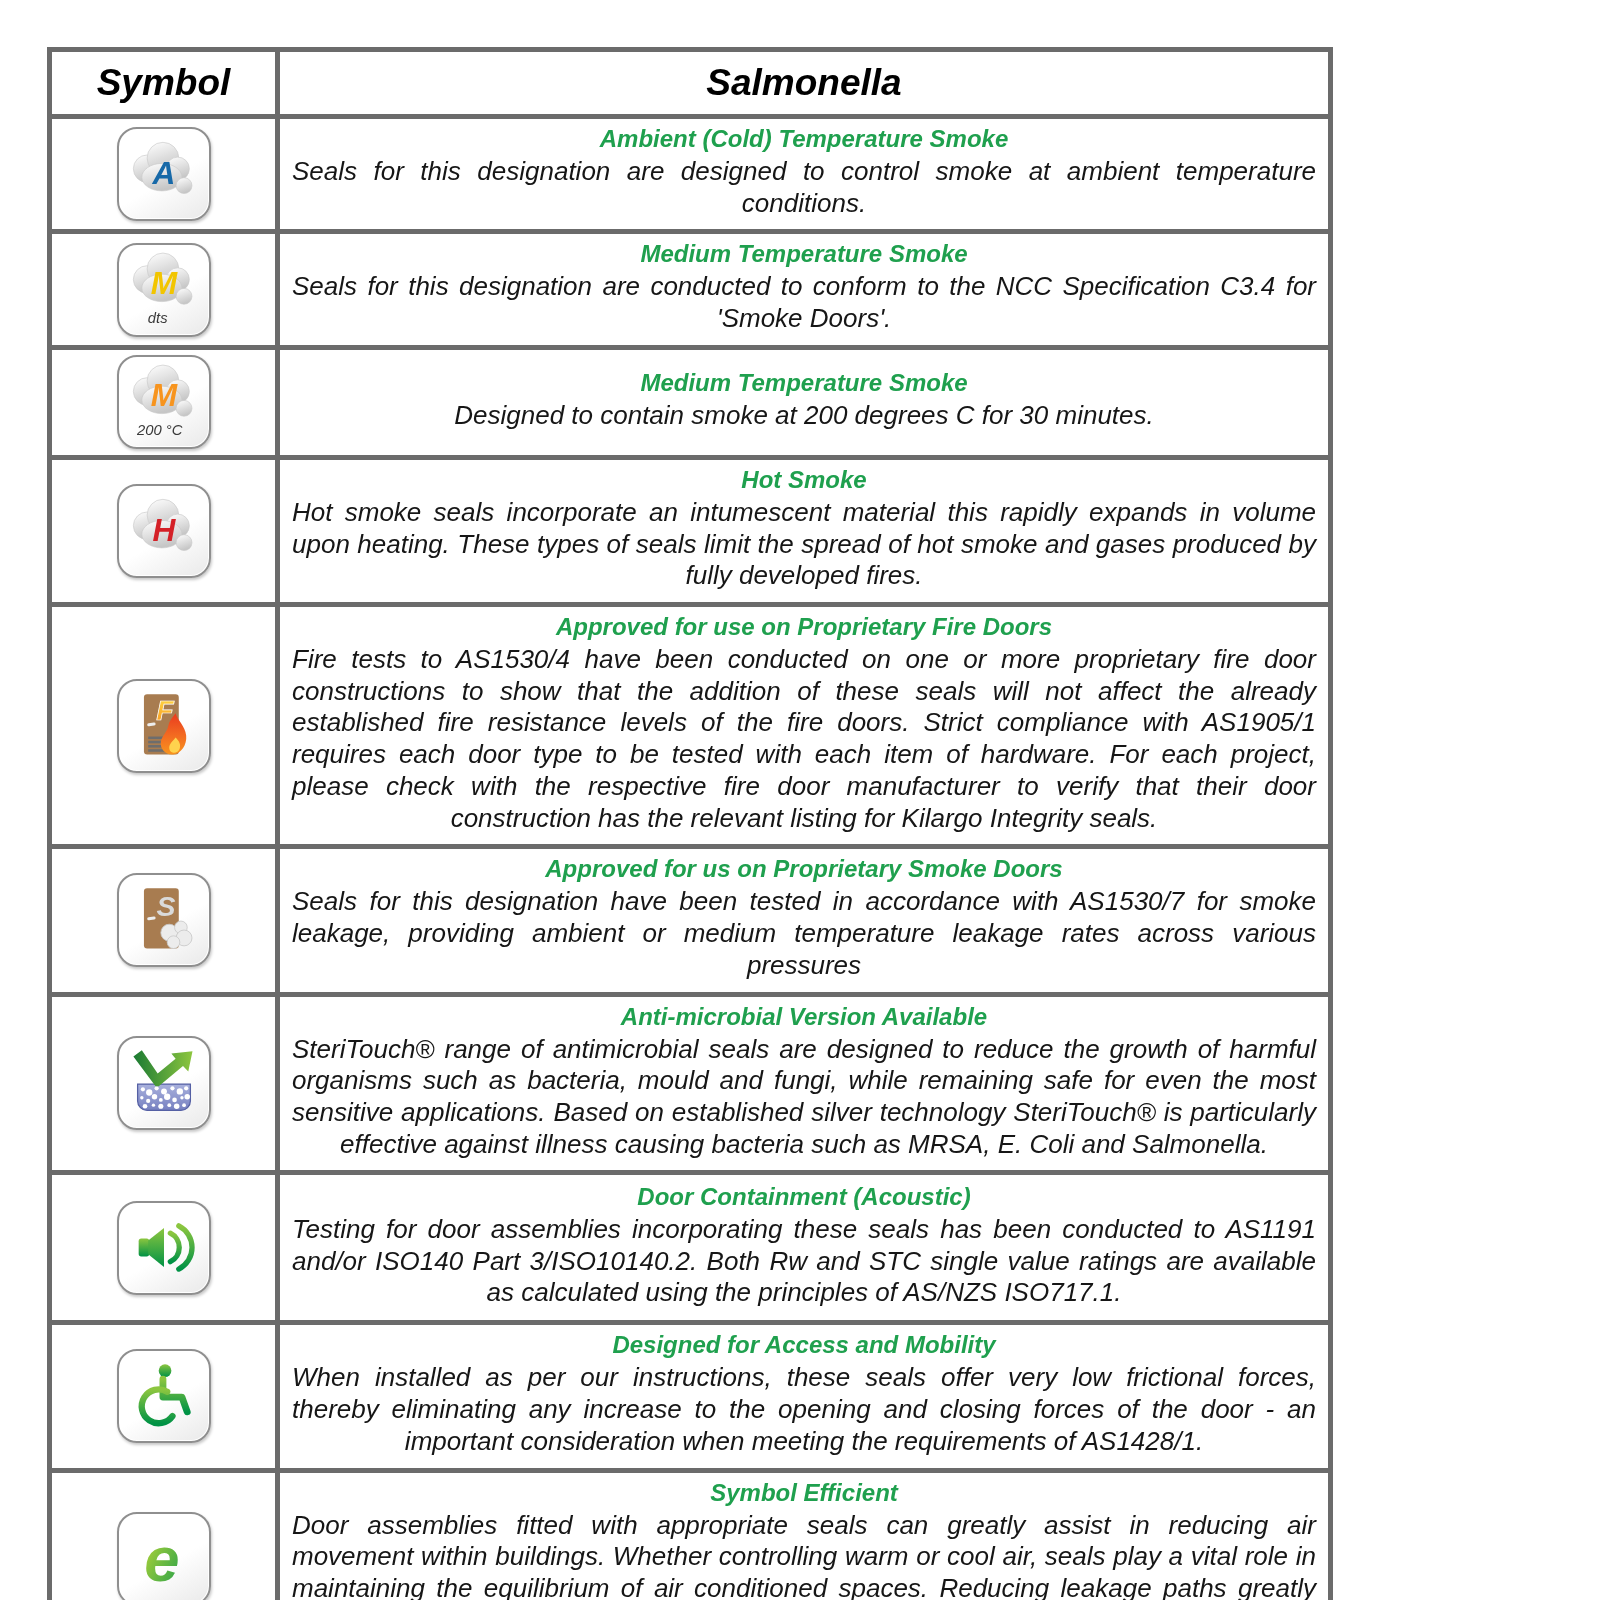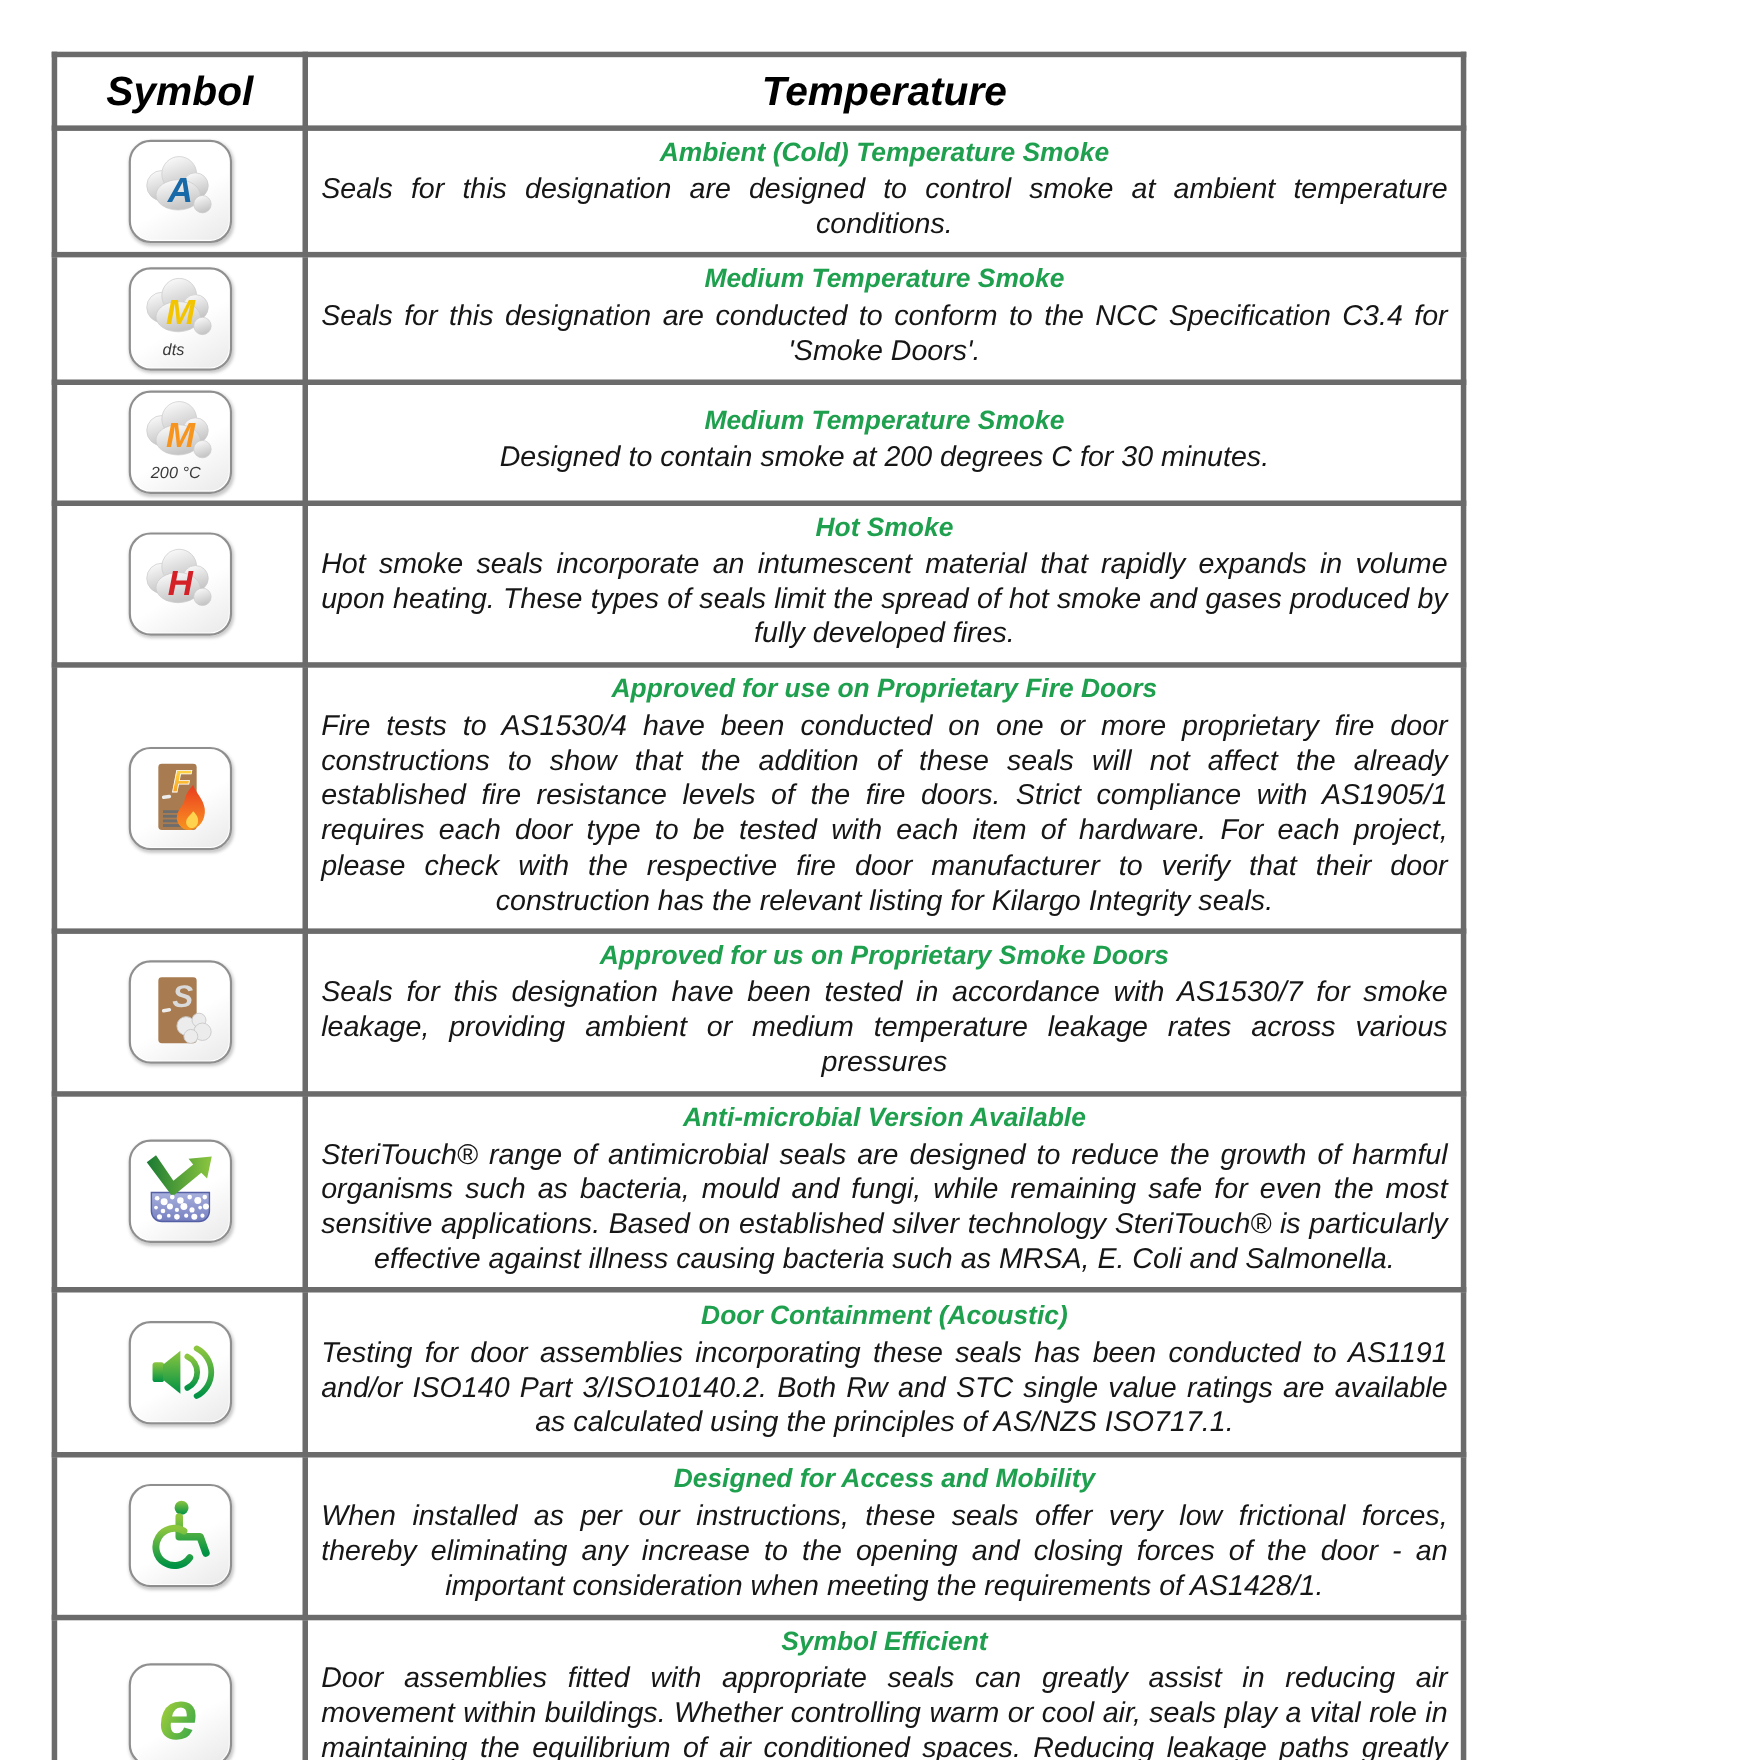--- a/index.html
+++ b/index.html
@@ -63,21 +63,21 @@
 <div class="wrap">
   <table class="seals">
     <colgroup>
         <col class="sym-col">
         <col>
       </colgroup>
 
     <tbody>
         <tr style="height:64px;">
       <th class="hdr">Symbol</th>
-      <th class="hdr">Temperature</th>
+      <th class="hdr">Salmonella</th>
     </tr>
 
     <tr style="height:100px;">
       <td class="sym">
         <div class="tile">
           <svg class="icon" viewBox="0 0 72 72">
             <g fill="url(#cloudG)" stroke="#c9c9c9" stroke-width="0.6">
               <circle cx="20" cy="31" r="13"></circle>
                   <circle cx="35" cy="21" r="15"></circle>
                   <circle cx="49" cy="31" r="11"></circle>
@@ -152,21 +152,21 @@
                   <circle cx="49" cy="31" r="11"></circle>
               <ellipse cx="34" cy="39" rx="19" ry="13"></ellipse>
                   <circle cx="55" cy="47" r="7.5"></circle>
             </g>
             <text class="cloud-letter" x="36" y="45" text-anchor="middle" fill="#D42027">H</text>
           </svg>
         </div>
       </td>
       <td class="desc">
         <p class="row-title">Hot Smoke</p>
-        <p class="row-body">Hot smoke seals incorporate an intumescent material that rapidly expands in volume upon heating. These types of seals limit the spread of hot smoke and gases produced by fully developed fires.</p>
+        <p class="row-body">Hot smoke seals incorporate an intumescent material this rapidly expands in volume upon heating. These types of seals limit the spread of hot smoke and gases produced by fully developed fires.</p>
       </td>
     </tr>
 
     <tr style="height:225px;">
       <td class="sym">
         <div class="tile">
           <svg class="icon" viewBox="0 0 72 72">
             <rect x="17" y="6" width="33" height="57" rx="3" fill="#A87C50"></rect>
             <rect x="20" y="33" width="8" height="3" rx="1.5" fill="#EDEDED" transform="rotate(-8 24 34)"></rect>
             <g fill="#6d6d6d">

